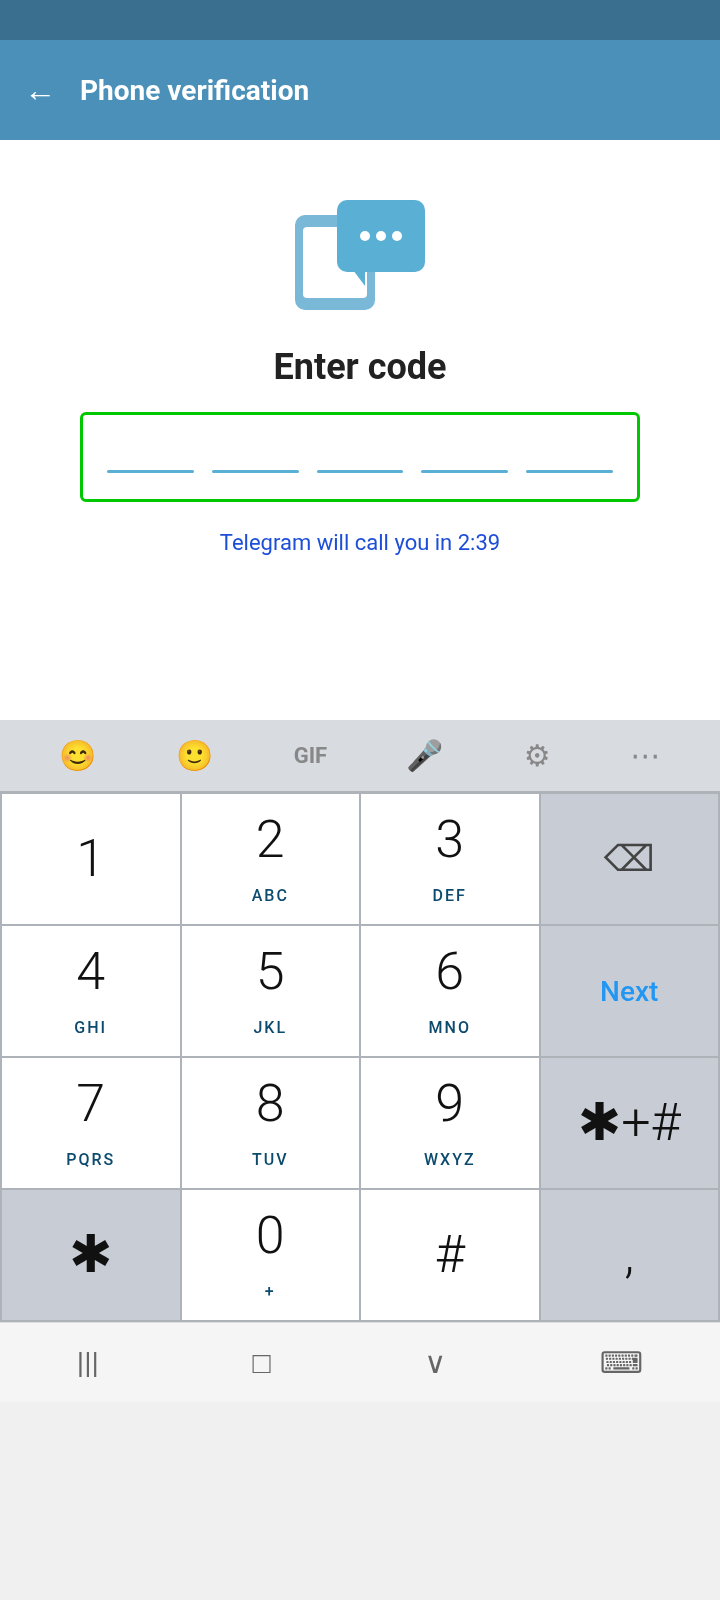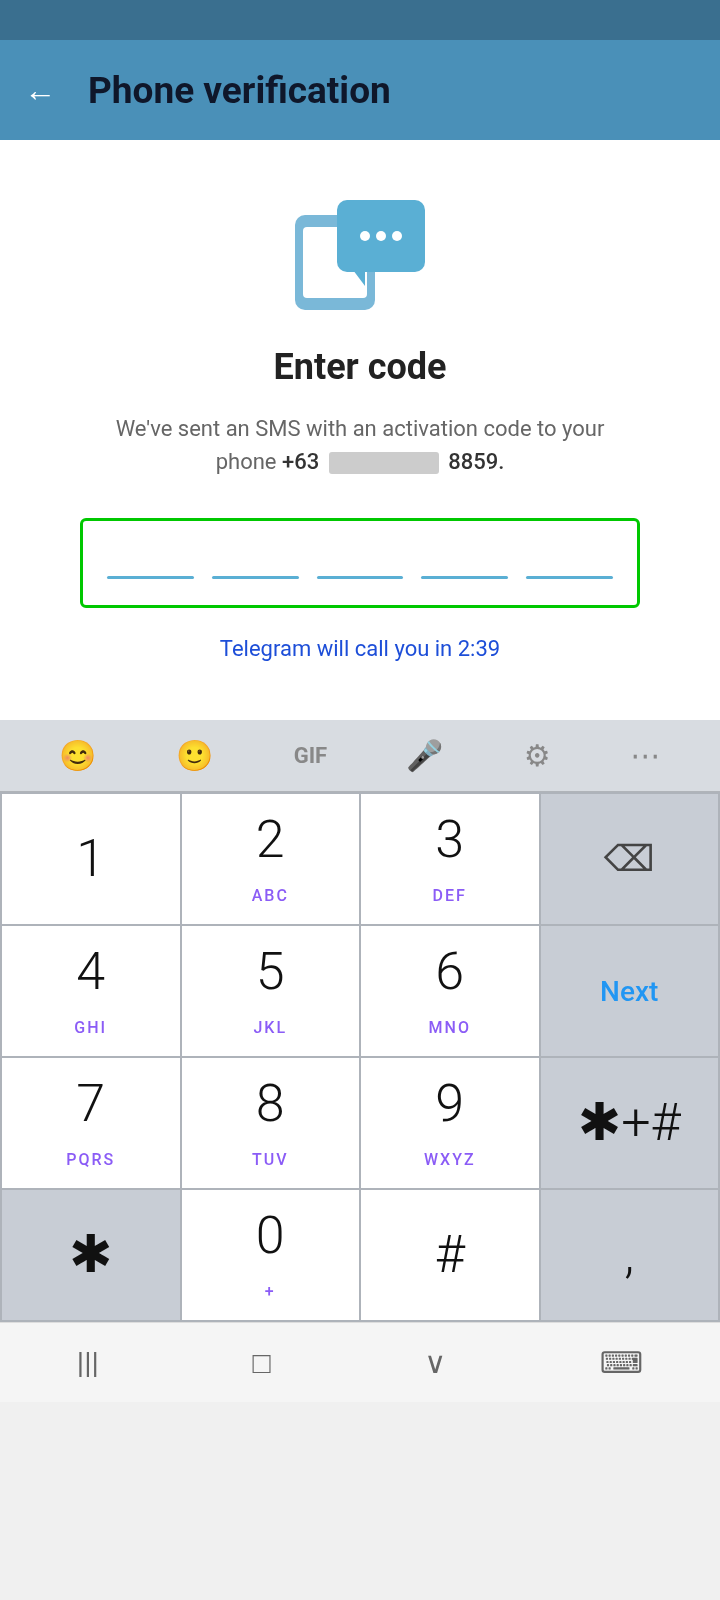--- a/index.html
+++ b/index.html
@@ -31,24 +31,23 @@
       padding: 0 24px;
       gap: 24px;
     }
     .header-back {
       color: white;
       font-size: 32px;
       cursor: pointer;
       font-weight: 300;
     }
     .header-title {
-      color: #0f172a;
-      font-size: 37px;
+      color: #ffffff;
+      font-size: 28px;
       font-weight: bold;
-      margin-left: 8px;
     }
 
     
     .main-content {
       background: white;
       padding: 60px 64px 40px;
       display: flex;
       flex-direction: column;
       align-items: center;
       min-height: 580px;
@@ -224,21 +223,21 @@
       background: #c8cdd5;
     }
     .key-main {
       font-size: 52px;
       font-weight: 300;
       color: #111;
       line-height: 1;
     }
     .key-sub {
       font-size: 16px;
-      color: #8b5cf6;
+      color: #0c4a6e;
       font-weight: 500;
       letter-spacing: 2px;
       margin-top: 20px;
     }
     .key-next-label {
       font-size: 28px;
       font-weight: 500;
       color: #2196F3;
     }
     .key-backspace {
@@ -278,26 +277,20 @@
     </div>
     <div class="chat-bubble">
       <div class="bubble-dot"></div>
       <div class="bubble-dot"></div>
       <div class="bubble-dot"></div>
     </div>
   </div>
 
   <div class="enter-code-title">Enter code</div>
 
-  <div class="sms-description">
-    <span>We've sent an SMS with an activation code to your phone </span>
-    <span class="phone-number">+63</span>
-    <span class="blurred-segment"></span>
-    <span class="phone-number"> 8859.</span>
-  </div>
 
   <div class="code-input-wrapper">
     <div class="code-dashes">
       <div class="code-dash"></div>
       <div class="code-dash"></div>
       <div class="code-dash"></div>
       <div class="code-dash"></div>
       <div class="code-dash"></div>
     </div>
   </div>

